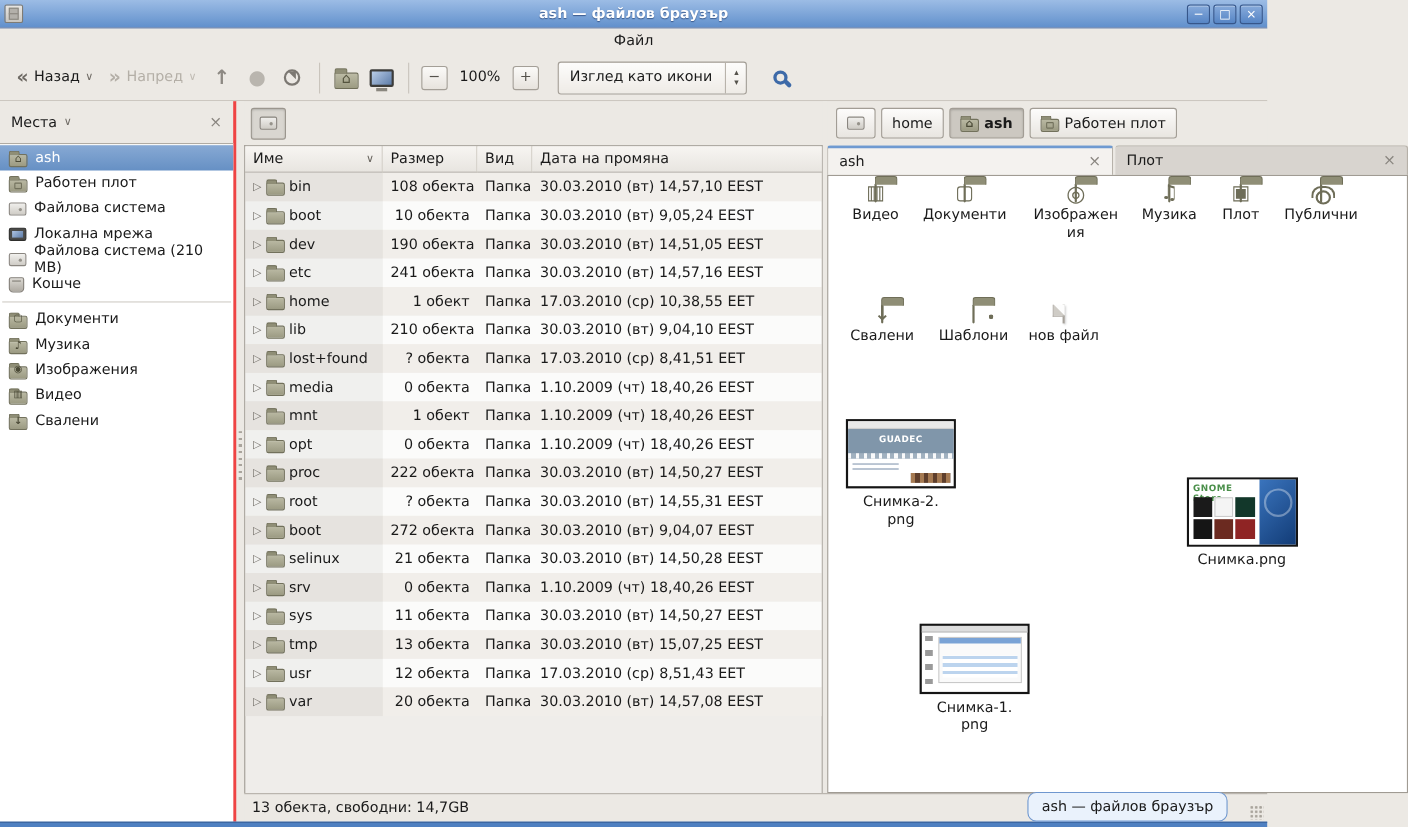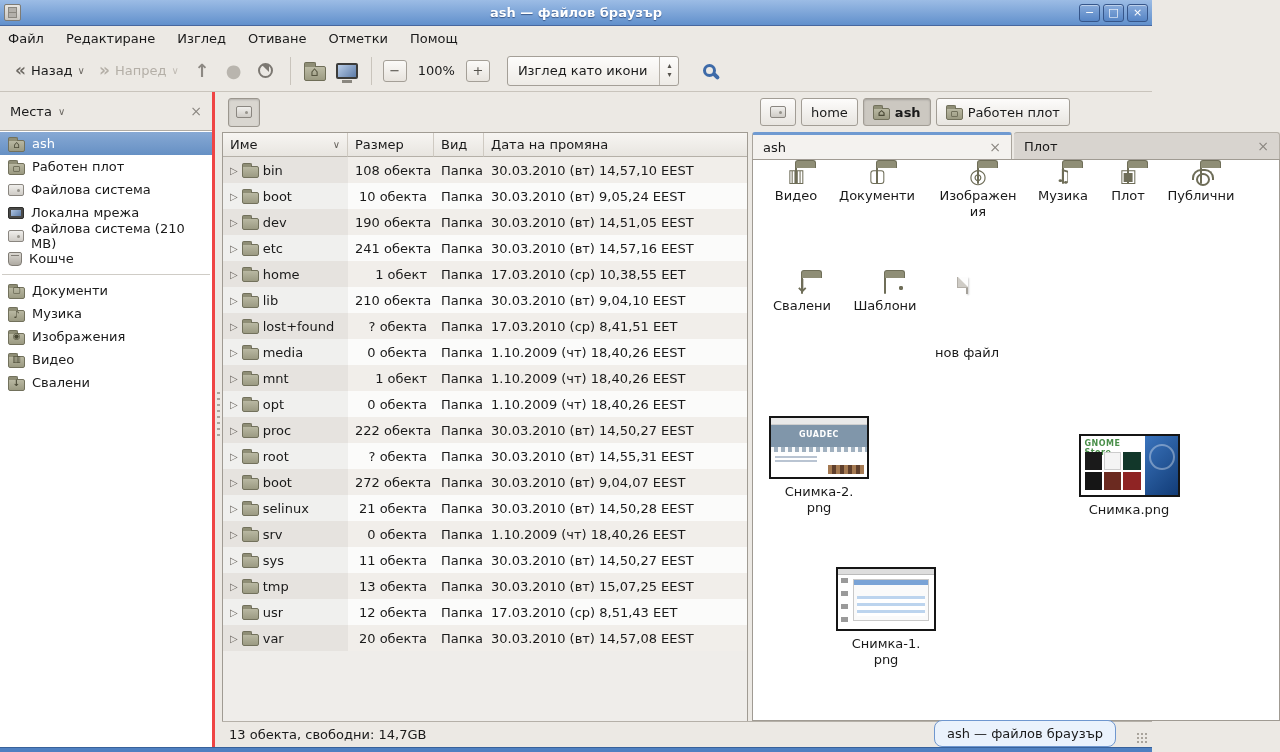--- a/index.html
+++ b/index.html
@@ -15,21 +15,21 @@
   .win-icon::before, .win-icon::after { content:""; position:absolute; left:3px; right:3px; height:4px; background:#b3b0aa; border:1px solid #8a877f; }
   .win-icon::before { top:2px; } .win-icon::after { bottom:2px; }
   .title-text { position:absolute; left:0; right:0; text-align:center; color:#fff; font-weight:bold; text-shadow:0 1px 1px #3a5a8c; }
   .winbtns { margin-left:auto; display:flex; gap:3px; z-index:2; }
   .winbtn { width:21px; height:18px; border:1px solid #36568a; border-radius:3px;
     background:linear-gradient(#88abdb,#5685c5); color:#fff; font-size:11px; line-height:16px; text-align:center;
     box-shadow:inset 0 1px 0 rgba(255,255,255,.45); }
 
   
   .menubar { position:absolute; top:26px; left:0; right:0; height:24px; background:#ece9e4;
-    display:flex; align-items:center; padding:4px 8px; gap:22px; }
+    display:flex; align-items:center; padding:4px 8px; gap:22px;flex-direction:column; }
   .menu-item { cursor:default; }
 
   
   .toolbar { position:absolute; top:50px; left:0; right:0; height:42px; background:#ece9e4;
     border-bottom:1px solid #c9c4bc; display:flex; align-items:center; padding:0 8px; }
   .tbtn { display:flex; align-items:center; gap:5px; padding:4px 7px; border-radius:3px; }
   .tbtn .arrows { font-size:17px; font-weight:bold; color:#6e6a64; line-height:1; }
   .tbtn.disabled, .tbtn.disabled .arrows { color:#b4afa7; }
   .chev { font-size:10px; color:#6e6a64; }
   .tbtn.disabled .chev { color:#c0bbb3; }
@@ -150,21 +150,21 @@
   .em-public::after { content:""; position:absolute; bottom:3px; left:50%; margin-left:-9px; width:18px; height:9px; border:2px solid #6e6d58; border-bottom:none; border-radius:9px 9px 0 0; }
   .em-templates::before { content:""; position:absolute; top:8px; bottom:7px; left:14px; right:14px; border:2px dashed #6e6d58; border-radius:2px; }
   .page { width:34px; height:44px; background:linear-gradient(#ffffff,#f1f0ed); border:1px solid #a5a19a; position:relative; box-shadow:1px 1px 2px rgba(0,0,0,.2); }
   .page .fold { position:absolute; top:-1px; right:-1px; width:11px; height:11px;
     background:linear-gradient(225deg,#fdfdfd 48%,#cfccc6 52%); border-left:1px solid #b3afa8; border-bottom:1px solid #b3afa8; }
   .page .plines { position:absolute; left:5px; right:8px; top:8px; bottom:7px;
     background:repeating-linear-gradient(#c6c6c6 0 1px, transparent 1px 4px); }
 
   
   .thumb { border:2px solid #151515; background:#fff; position:relative; display:block; }
-  .tb-guadec { width:100px; height:63px;margin-top:35px; }
+  .tb-guadec { width:100px; height:63px; }
   .tb-guadec .t-top { display:block; height:7px; background:#e9e9e9; border-bottom:1px solid #cfcfcf; }
   .tb-guadec .t-hero { display:block; height:27px; background:#8096aa; position:relative; }
   .tb-guadec .t-hero::after { content:""; position:absolute; left:0; right:0; bottom:0; height:5px;
     background:repeating-linear-gradient(90deg, rgba(255,255,255,.95) 0 3px, rgba(255,255,255,.25) 3px 7px); }
   .t-text { position:absolute; top:5px; left:0; right:0; text-align:center; font-size:8px; font-weight:bold; color:#fff; letter-spacing:.5px; }
   .tb-guadec .t-body { display:block; height:20px; position:relative; }
   .tb-guadec .t-body::before { content:""; position:absolute; left:4px; top:4px; width:42px; height:8px;
     background:repeating-linear-gradient(#b9c4d2 0 2px, transparent 2px 4px); }
   .tb-guadec .t-strip { position:absolute; right:3px; bottom:3px; width:36px; height:9px;
     background:repeating-linear-gradient(90deg,#a57a52 0 4px,#5f3f2c 4px 8px); }
@@ -597,21 +597,21 @@
           <div class="icon-label">Публични</div>
         </div>
         <div class="ficon" style="left: -6px; top: 118px;">
           <div class="glyph-slot"><span class="bigfolder"><span class="emblem em-downloads"></span></span></div>
           <div class="icon-label">Свалени</div>
         </div>
         <div class="ficon" style="left: 77px; top: 118px;">
           <div class="glyph-slot"><span class="bigfolder"><span class="emblem em-templates"></span></span></div>
           <div class="icon-label">Шаблони</div>
         </div>
-        <div class="ficon" style="left: 159px; top: 118px; gap: 47px;">
+        <div class="ficon" style="left: 159px; top: 118px;">
           <div class="glyph-slot"><span class="page"><span class="fold"></span><span class="plines"></span></span></div>
           <div class="icon-label">нов файл</div>
         </div>
         <div class="ficon" style="left: 11px; top: 221px;">
           <div class="glyph-slot">
             <span class="thumb tb-guadec">
               <span class="t-top"></span>
               <span class="t-hero">
                 <span class="t-text">GUADEC</span>
               </span>

